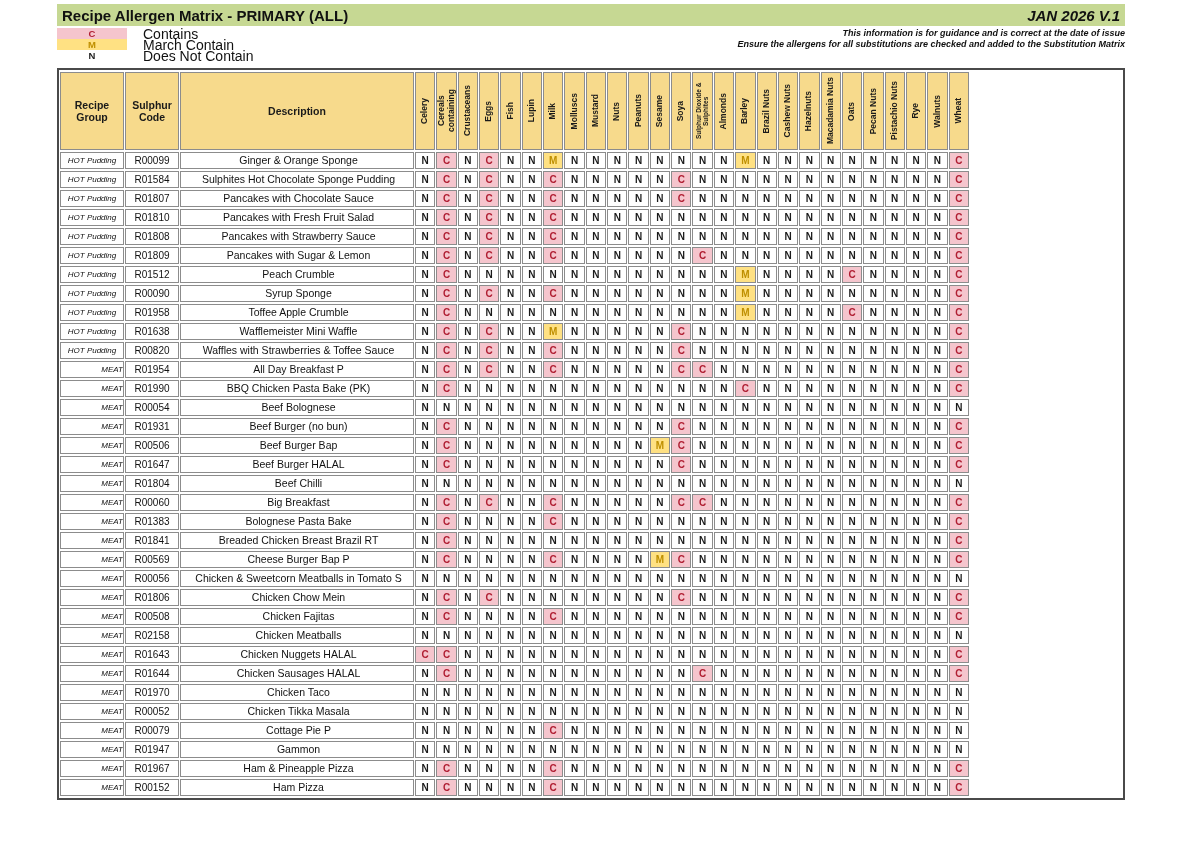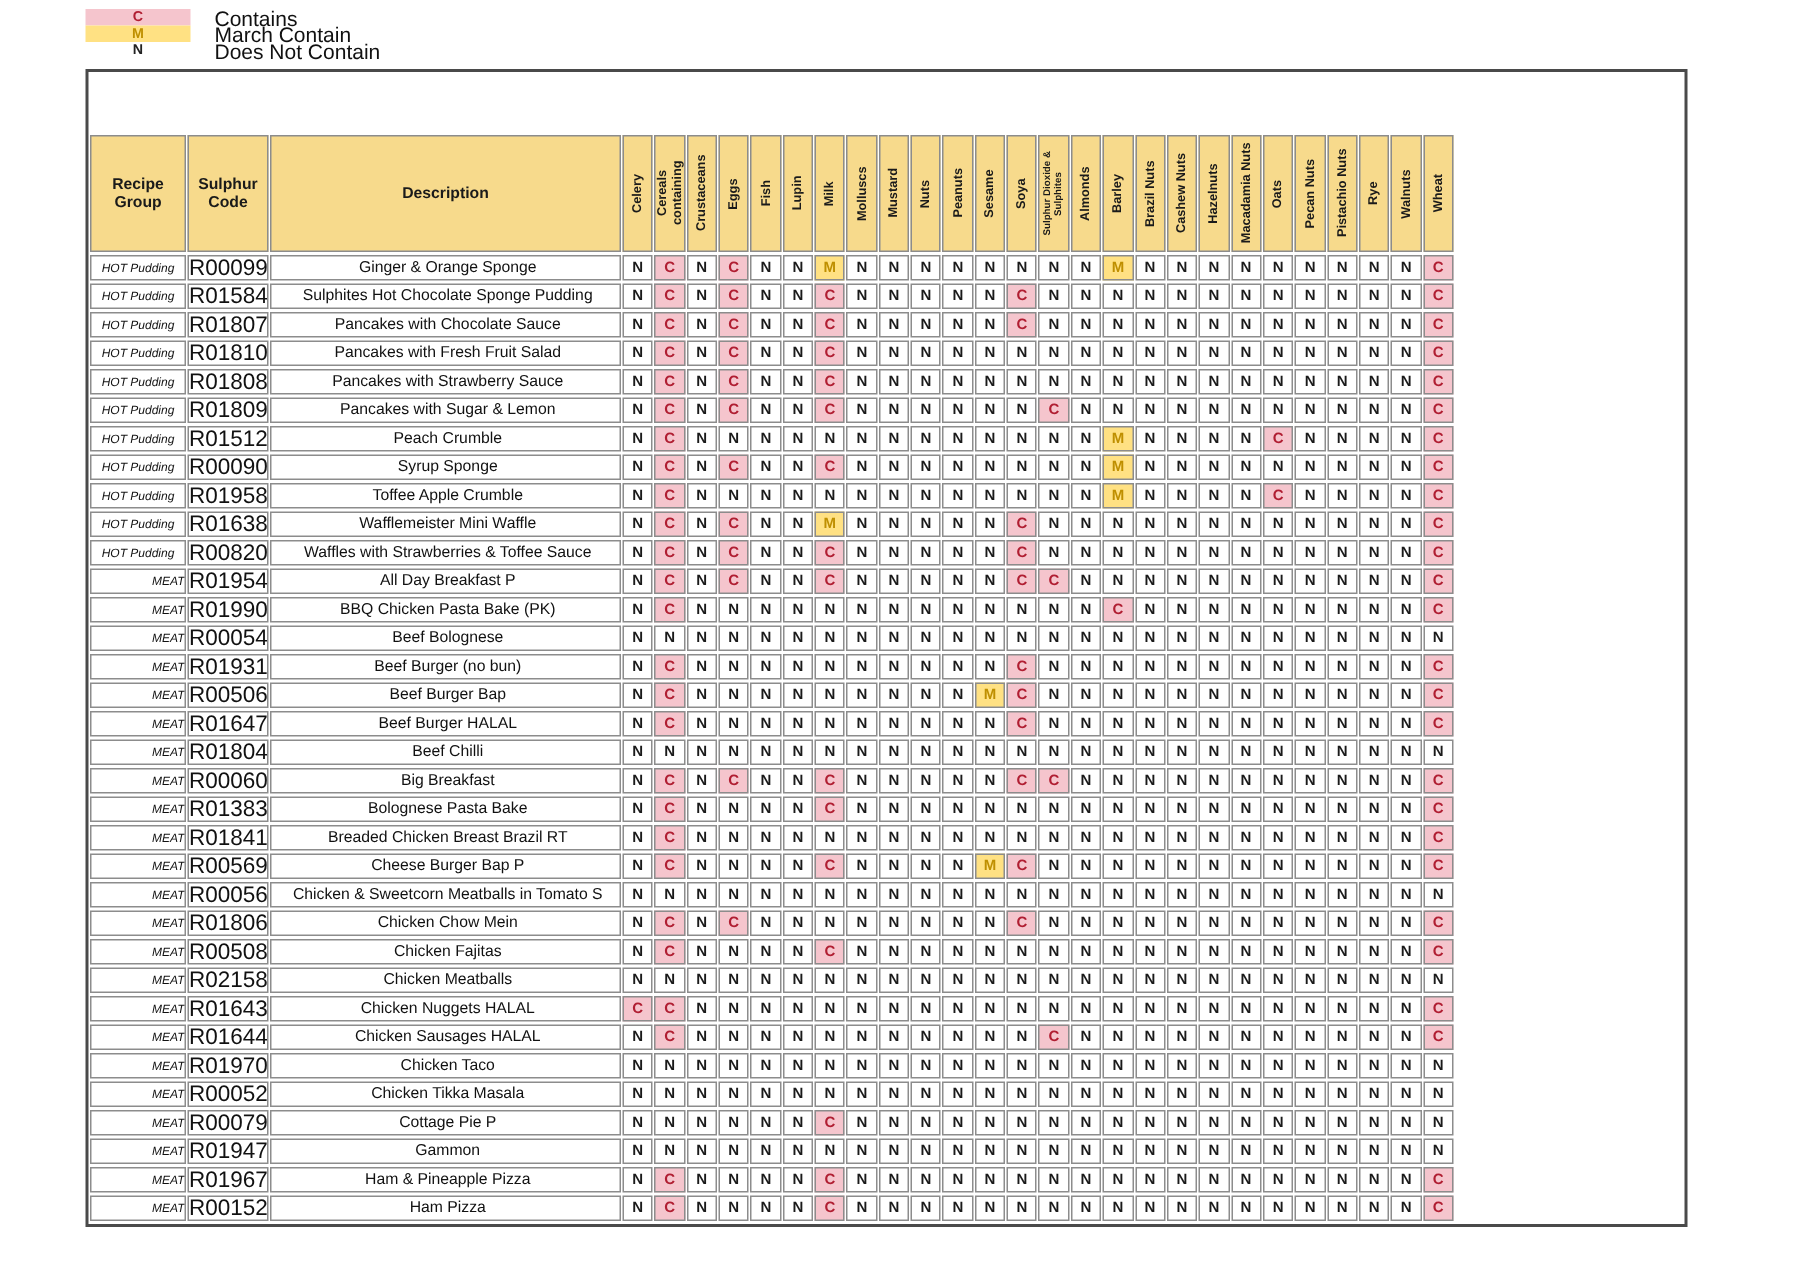--- a/index.html
+++ b/index.html
@@ -30,64 +30,72 @@
     font-size:9.5px;font-weight:bold;
   }
   .sw-C{background:var(--contains-bg);color:var(--contains-text);}
   .sw-M{background:var(--may-bg);color:var(--may-text);}
   .sw-N{background:transparent;color:#222;}
   .legend-label{margin-left:16px;font-size:14px;font-weight:normal;text-align:center;}
   .disclaimer{text-align:right;font-size:9px;font-weight:bold;font-style:italic;line-height:10.5px;}
   
   .table-wrap{margin-top:7px;border:2px solid #4a4a4a;background:#fff;}
   table{
-    width:911px;table-layout:fixed;border-collapse:separate;border-spacing:1px 2px;margin-top:40px;
+    width:911px;table-layout:fixed;border-collapse:separate;border-spacing:1px 2px;
   }
   th,td{border:1px solid var(--grid);overflow:hidden;}
   thead th{
     background:var(--header-bg);height:78px;vertical-align:middle;
     text-align:center;font-size:10.5px;font-weight:bold;color:#1a1a1a;padding:0;
   }
   th.rot div{
     writing-mode:vertical-rl;transform:rotate(180deg);
     margin:0 auto;max-height:74px;font-size:8.5px;line-height:1.15;
     font-weight:bold;white-space:normal;
   }
   th.rot.small div{font-size:6.5px;}
   tbody td{height:15px;background:#fff;font-size:10.5px;line-height:15px;}
   td.group{font-style:italic;font-size:8px;text-align:center;white-space:nowrap;}
   td.group.meat{font-weight:normal;text-align:right;}
-  td.code{text-align:center;white-space:nowrap;font-size:15px;}
+  td.code{text-align:center;white-space:nowrap;font-size:10px;}
   td.desc{text-align:center;padding-left:3px;white-space:nowrap;font-size:10.5px;}
   td.val{text-align:center;font-weight:bold;font-size:10px;}
   td.val-C{background:var(--contains-bg);color:var(--contains-text);}
   td.val-M{background:var(--may-bg);color:var(--may-text);}
   td.val-N{color:#1a1a1a;}
 </style>
 </head>
 <body>
 
 <div class="sheet">
 
+  <div class="title-bar">
+    <span class="ttl">Recipe Allergen Matrix - PRIMARY (ALL)</span>
+    <span class="ver">JAN 2026 V.1</span>
+  </div>
 
   <div class="sub-row">
     <div class="legend">
       <div class="legend-row">
         <span class="swatch sw-C">C</span>
         <span class="legend-label">Contains</span>
       </div>
       <div class="legend-row">
         <span class="swatch sw-M">M</span>
         <span class="legend-label">March Contain</span>
       </div>
       <div class="legend-row">
         <span class="swatch sw-N">N</span>
         <span class="legend-label">Does Not Contain</span>
       </div>
     </div>
+    <div class="disclaimer">
+      <div>This information is for guidance and is correct at the date of issue</div>
+      <div>Ensure the allergens for all substitutions are checked and added to the Substitution Matrix</div>
+    </div>
   </div>
 
   <div class="table-wrap">
     <table id="matrix">
       <colgroup id="cols">
           <col style="width: 64px;">
           <col style="width: 54px;">
           <col style="width: 234px;">
           <col>
           <col>

